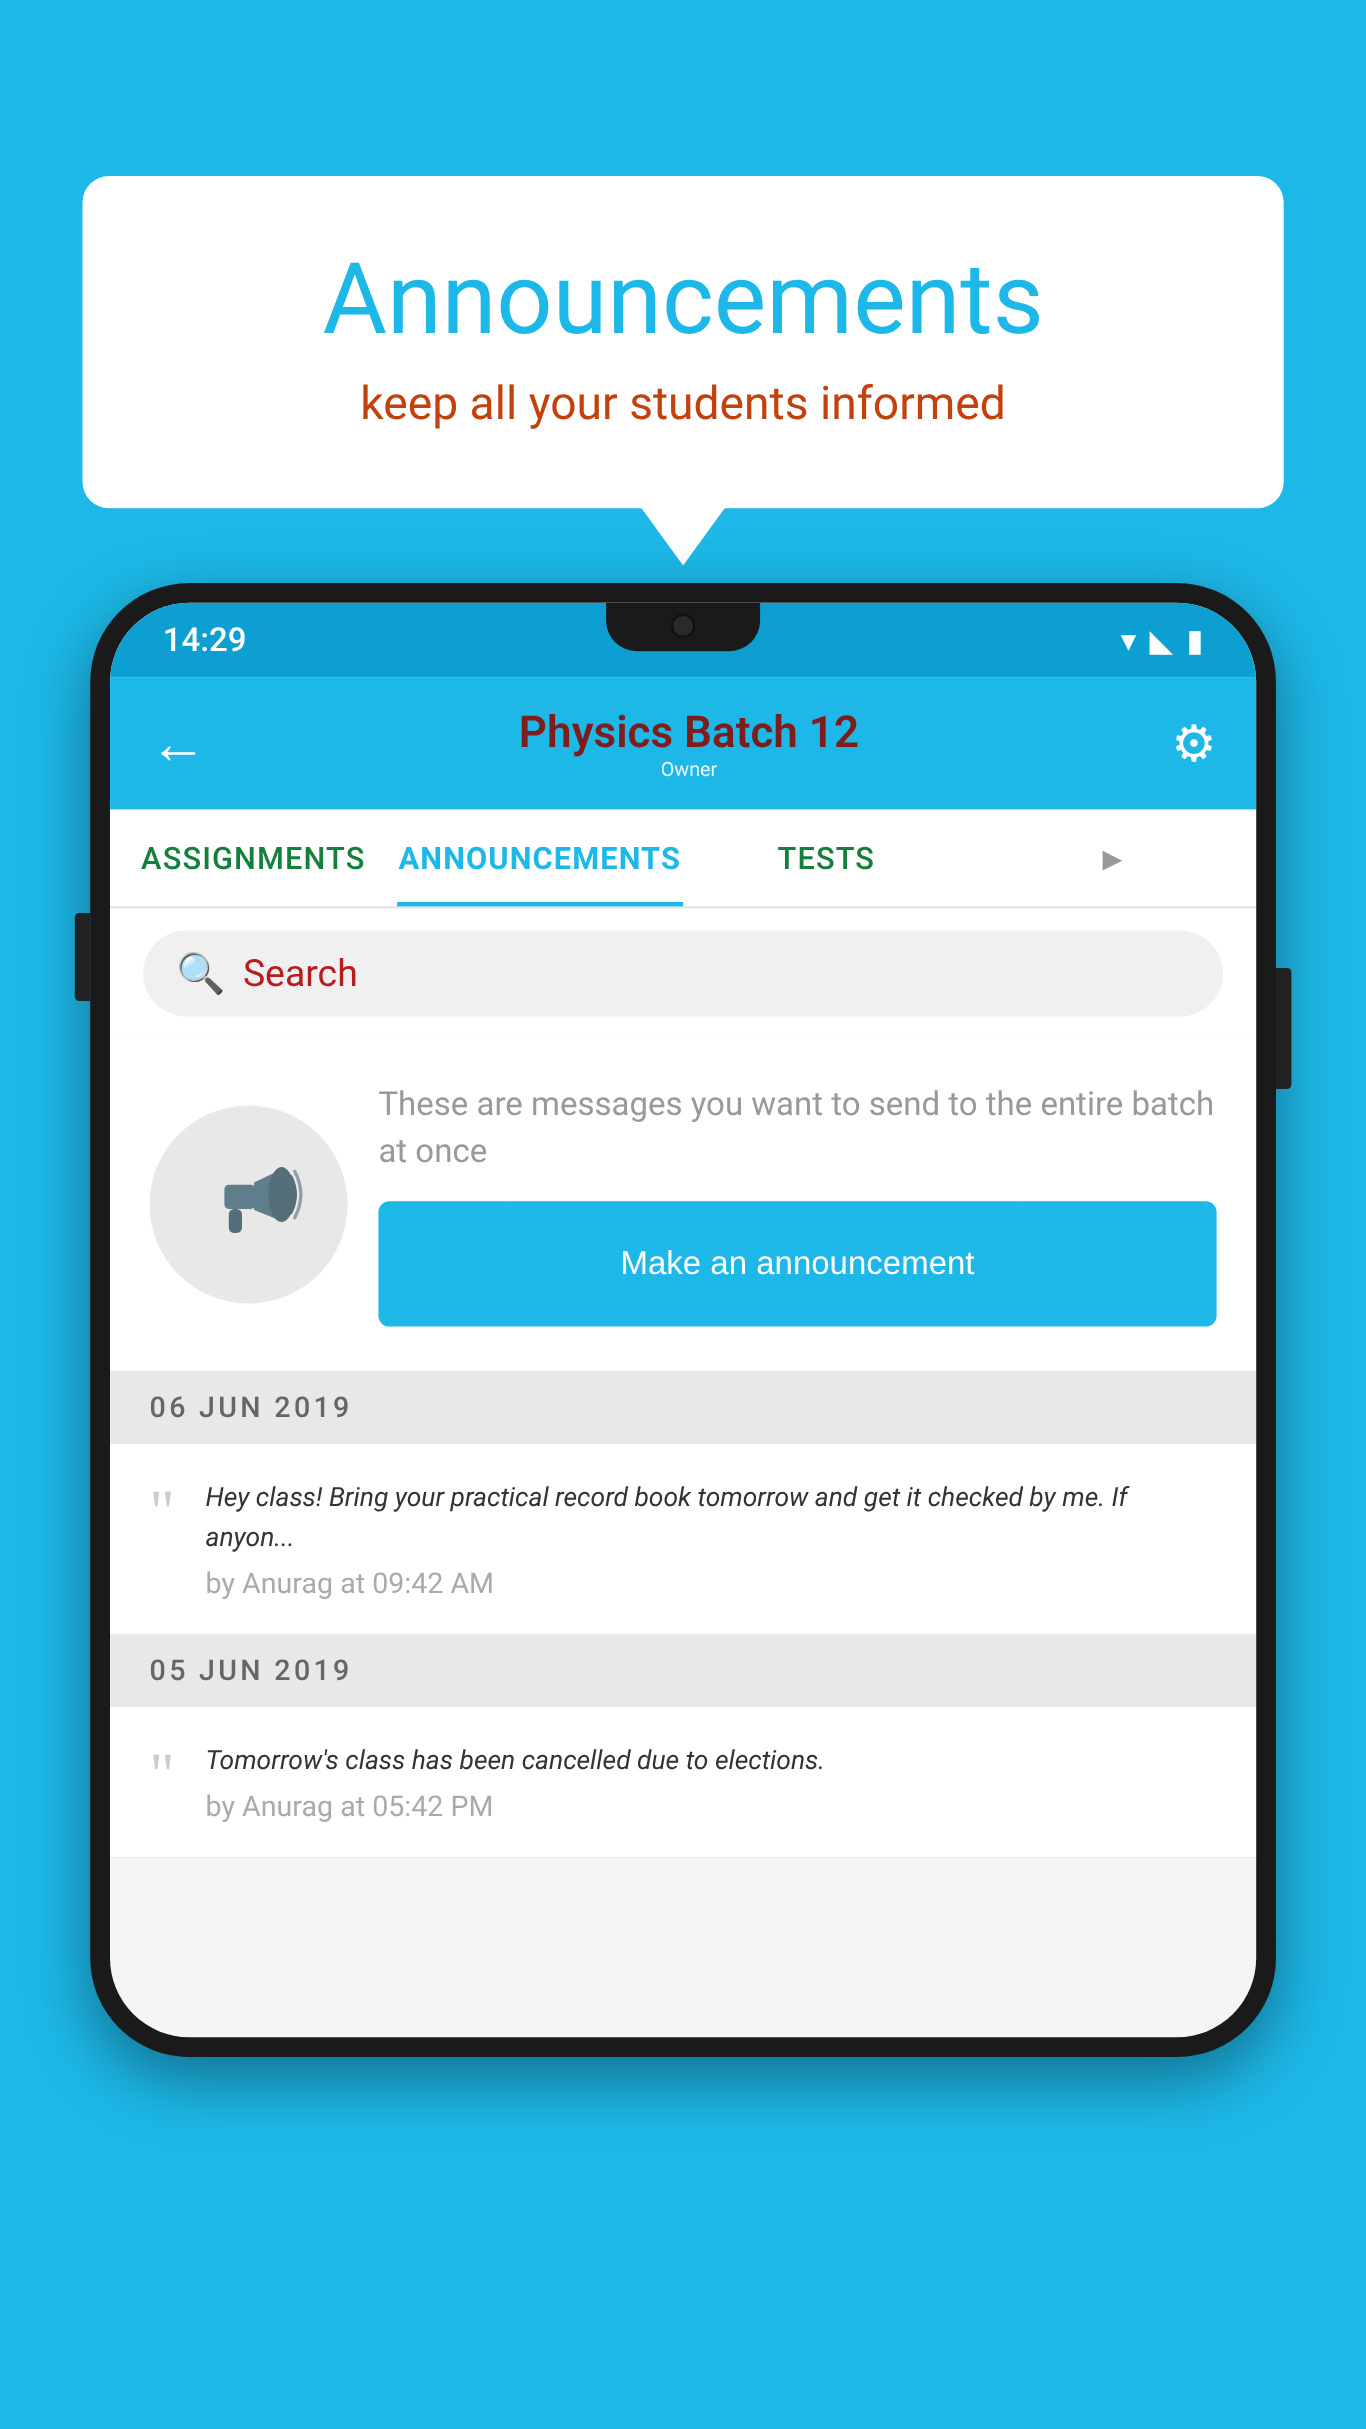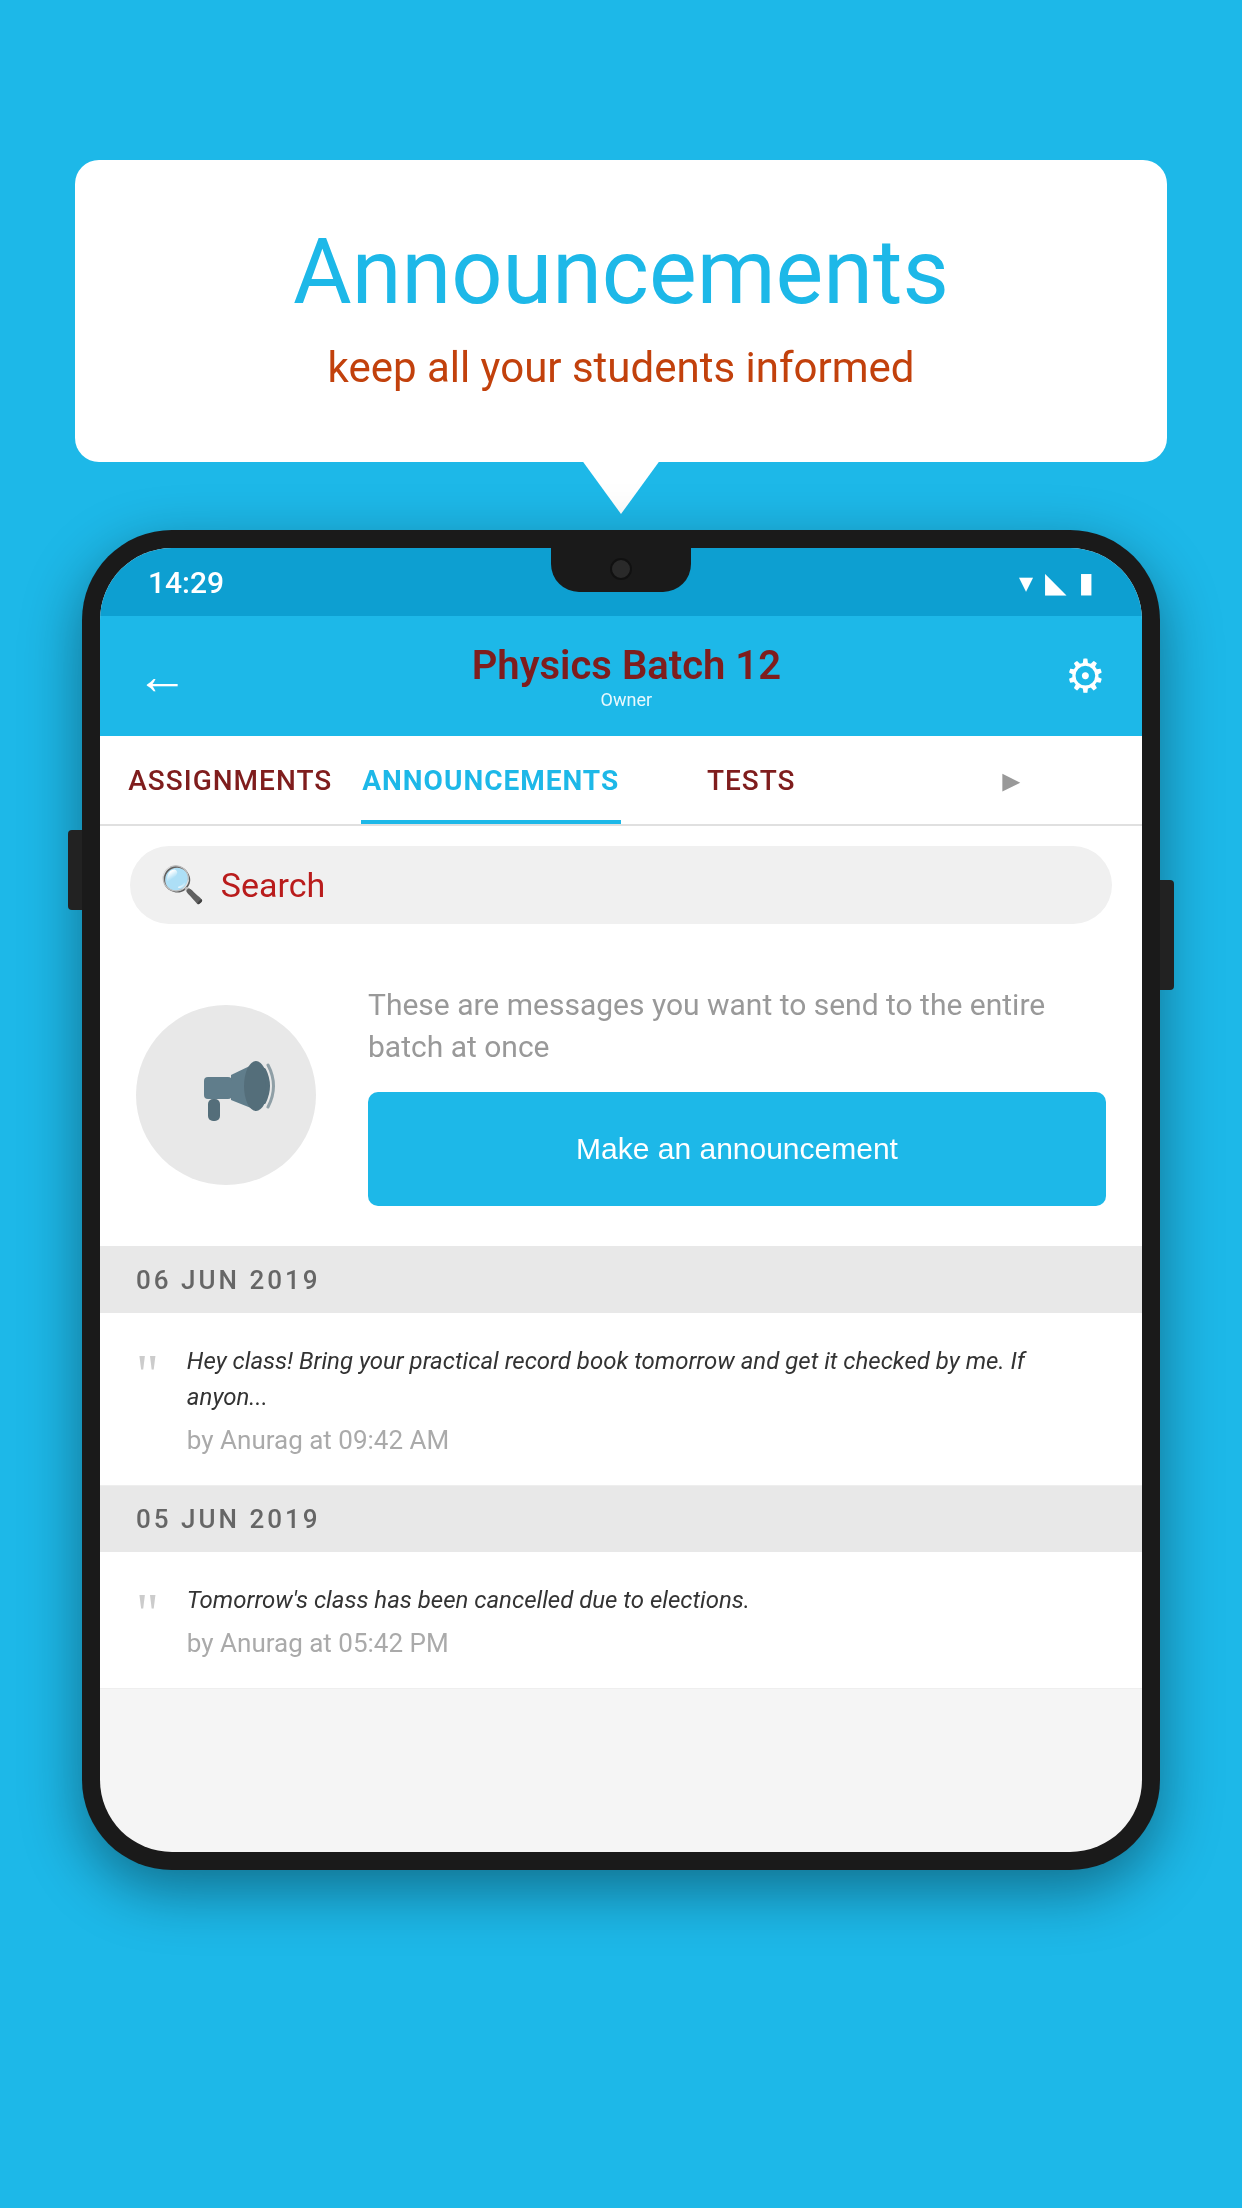--- a/index.html
+++ b/index.html
@@ -204,21 +204,21 @@
       height: 90px;
     }
 
     .tab-item {
       flex: 1;
       display: flex;
       align-items: center;
       justify-content: center;
       font-size: 28px;
       font-weight: 500;
-      color: #7f1d1d;
+      color: #15803d;
       cursor: pointer;
       position: relative;
       letter-spacing: 1px;
     }
 
     .tab-item.active {
       color: #1db8e8;
       font-weight: 700;
     }
 
@@ -256,21 +256,21 @@
       color: #b91c1c;
       font-size: 34px;
     }
 
     
     .promo-section {
       background: white;
       padding: 40px 36px;
       display: flex;
       align-items: center;
-      gap: 52px;
+      gap: 28px;
       border-bottom: 1px solid #e8e8e8;
     }
 
     .promo-icon-circle {
       width: 180px;
       height: 180px;
       background: #e8e8e8;
       border-radius: 50%;
       display: flex;
       align-items: center;

